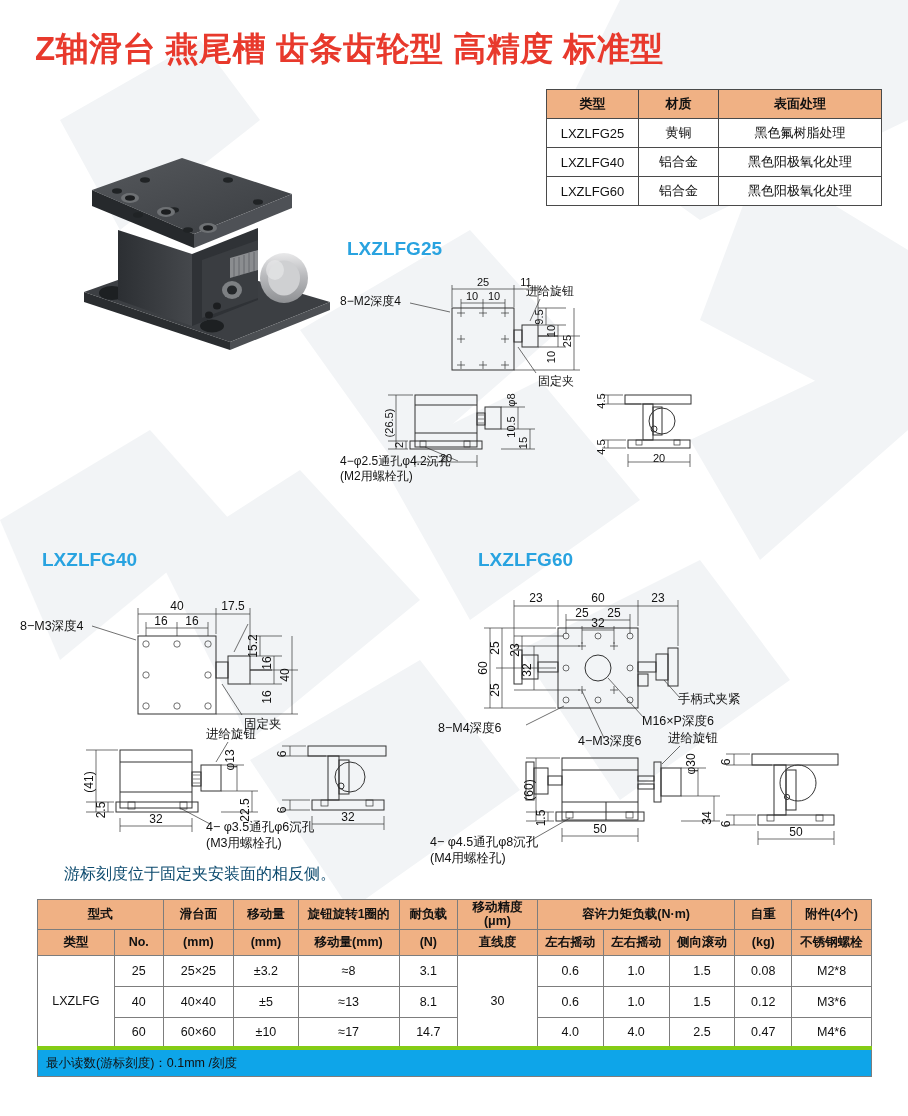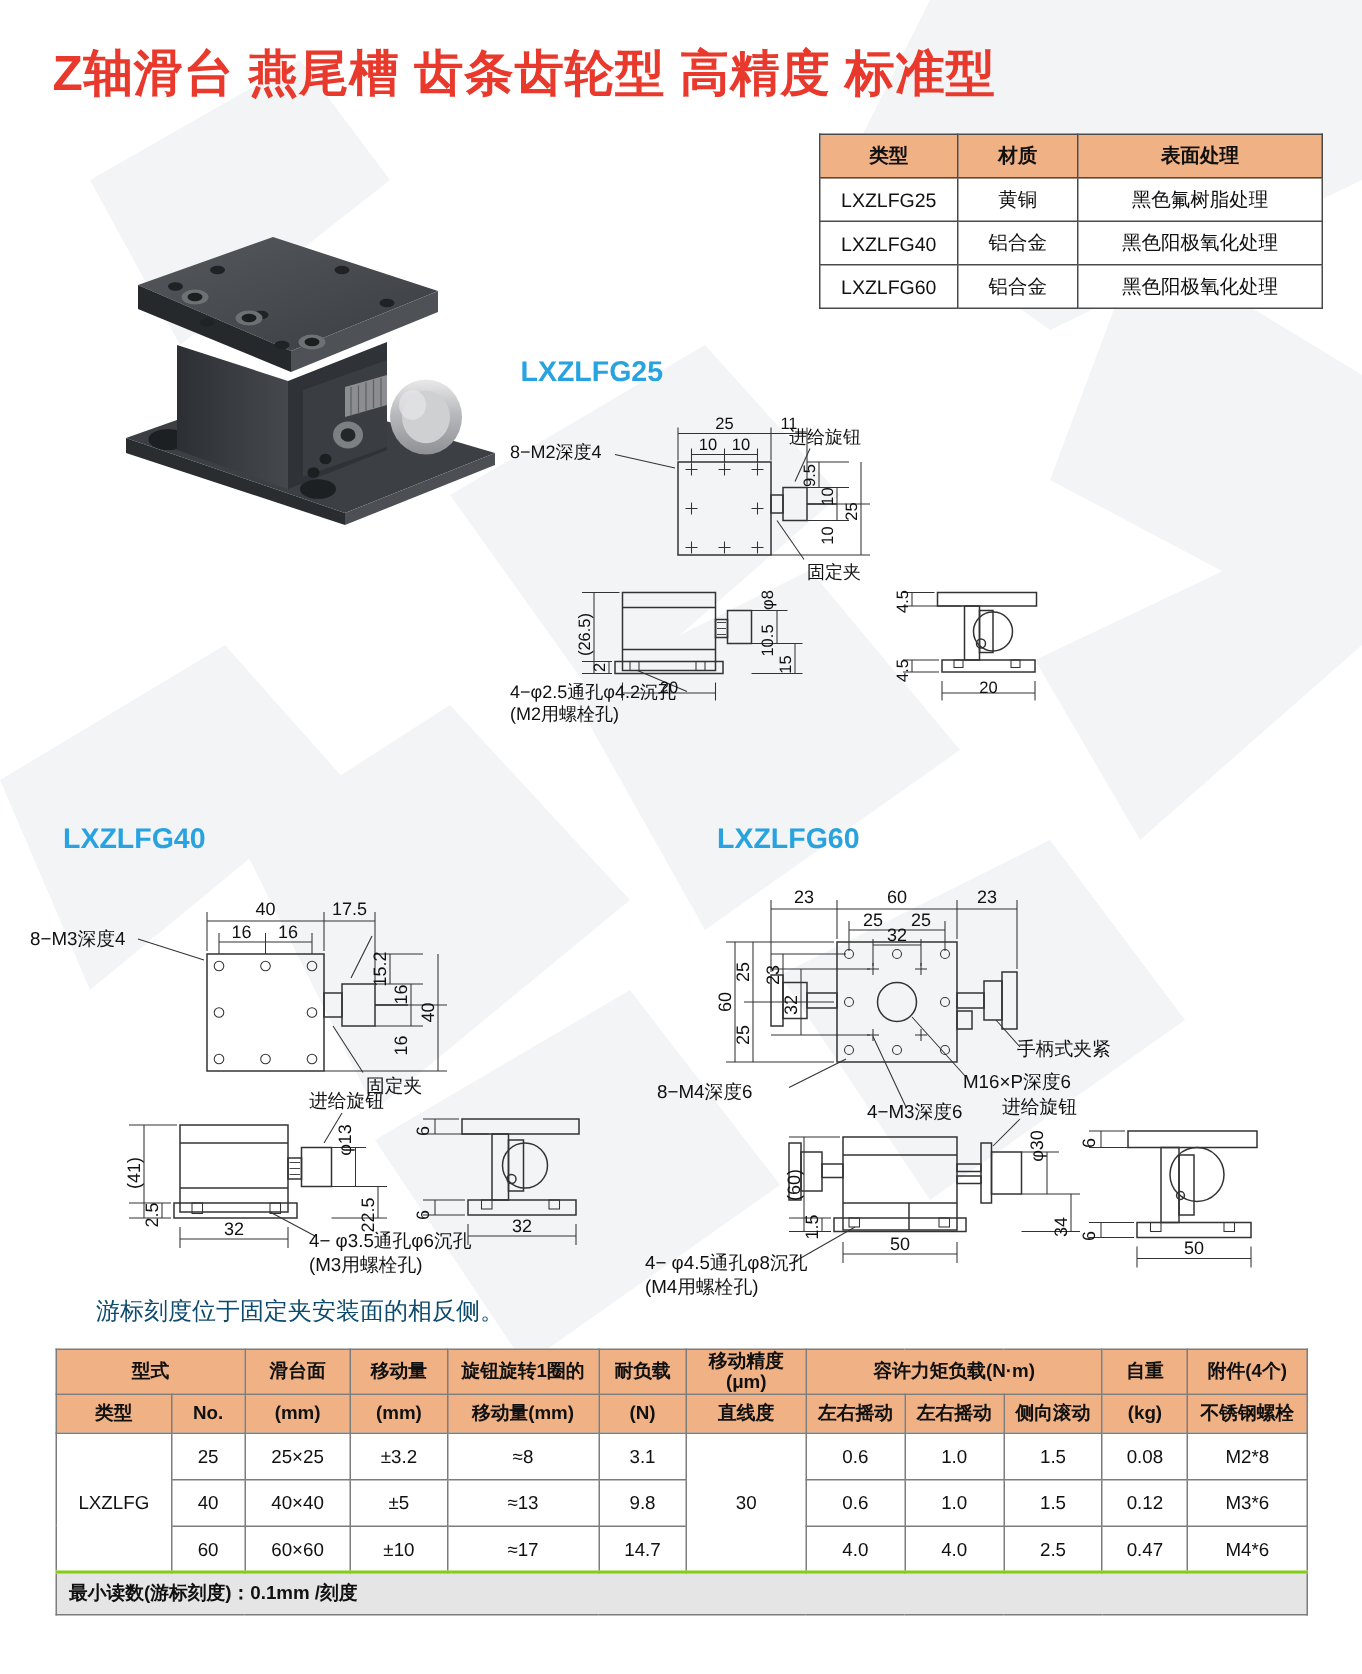--- a/index.html
+++ b/index.html
@@ -62,21 +62,21 @@
   table.spec { border-collapse:collapse; width:100%; background:#fff; }
   table.spec th, table.spec td {
     border:1px solid #7d7d7d; text-align:center; font-size:12.5px;
     color:#111; font-weight:normal; padding:0 2px;
   }
   table.spec th { background:#f0b184; font-weight:bold; line-height:1.15; }
   table.spec td { height:31px; }
   .hrow1 th { height:26px; }
   .hrow2 th { height:26px; }
   #note-row td {
-    background:#e5e5e5; text-align:left; padding-left:8px; height:28px; font-size:12.5px; border-top:2px solid #84cc16;font-weight:bold;
+    background:#0ea5e9; text-align:left; padding-left:8px; height:28px; font-size:12.5px; border-top:4px solid #84cc16;
   }
 </style>
 </head>
 <body>
 
 <svg id="watermark" viewBox="0 0 908 1116" xmlns="http://www.w3.org/2000/svg">
   <g fill="#f2f4f6">
     <polygon points="620,0 908,0 908,120 700,220 560,120"></polygon>
     <polygon points="760,160 908,250 908,430 700,320"></polygon>
     <polygon points="0,520 150,430 230,520 60,660"></polygon>
@@ -690,21 +690,21 @@
       <td>1.0</td>
       <td>1.5</td>
       <td>0.08</td>
       <td>M2*8</td>
     </tr>
     <tr>
       <td>40</td>
       <td>40×40</td>
       <td>±5</td>
       <td>≈13</td>
-      <td>9.8</td>
+      <td>8.1</td>
       <td>0.6</td>
       <td>1.0</td>
       <td>1.5</td>
       <td>0.12</td>
       <td>M3*6</td>
     </tr>
     <tr>
       <td>60</td>
       <td>60×60</td>
       <td>±10</td>

